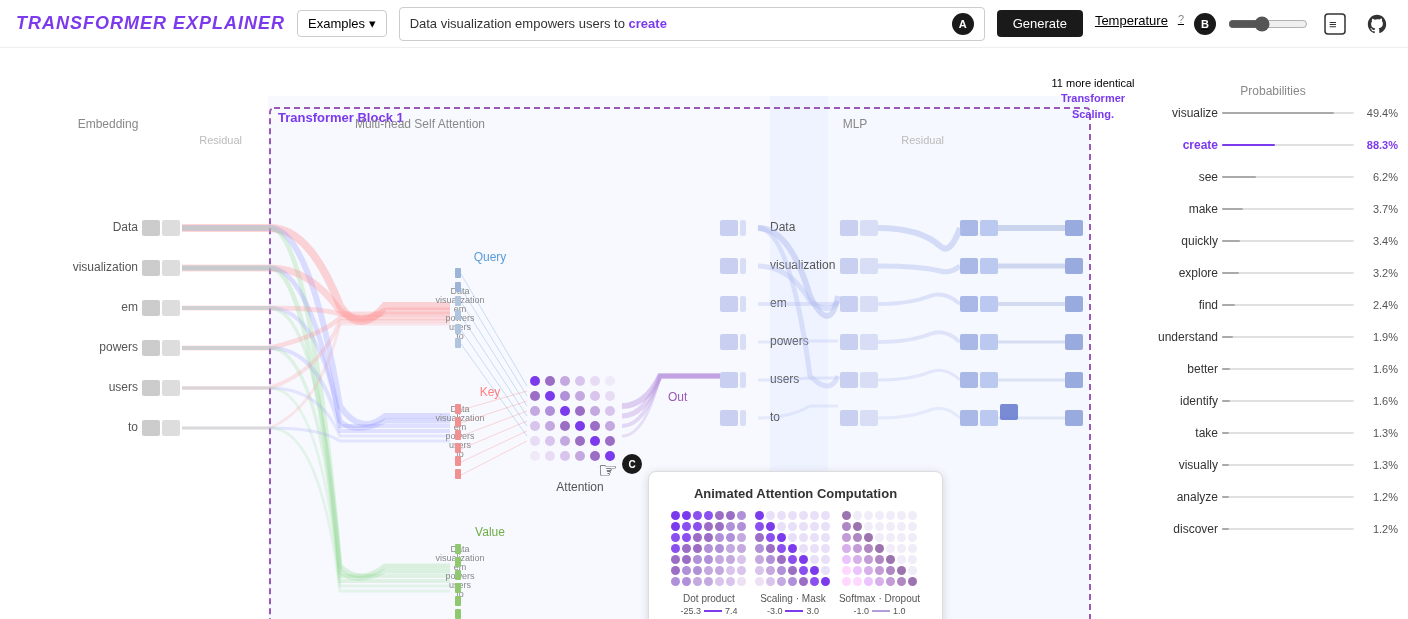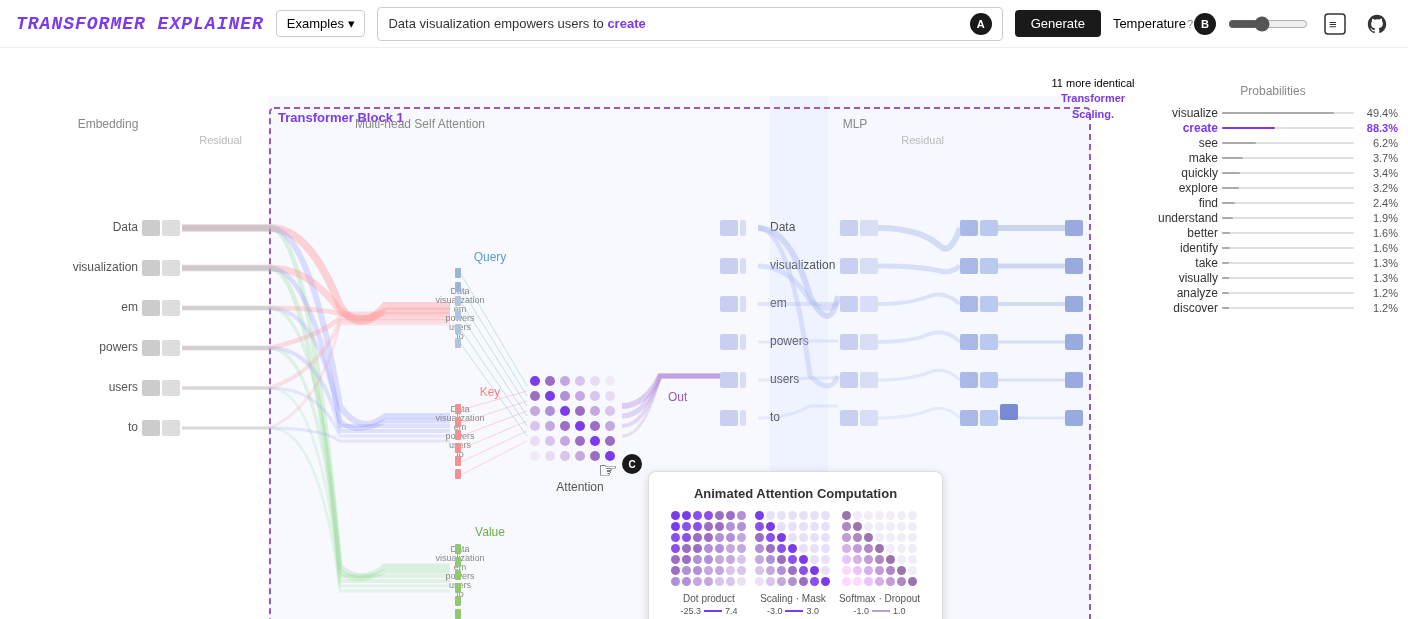--- a/index.html
+++ b/index.html
@@ -18,21 +18,20 @@
       z-index: 10;
     }
     .logo {
       font-size: 18px;
       font-weight: bold;
       color: #7c3aed;
       letter-spacing: 1px;
       text-transform: uppercase;
       font-style: italic;
       white-space: nowrap;
-      font-family: Liberation Mono, monospace;
     }
     .examples-btn {
       background: #fff;
       border: 1px solid #ccc;
       border-radius: 4px;
       padding: 5px 10px;
       cursor: pointer;
       font-size: 13px;
       display: flex;
       align-items: center;
@@ -69,23 +68,24 @@
       background: #1a1a1a;
       color: #fff;
       border: none;
       border-radius: 4px;
       padding: 6px 16px;
       cursor: pointer;
       font-size: 13px;
     }
     .temperature-section {
       display: flex;
-      align-items: center;
-      gap: 1px;
+      align-items: flex-start;
+      gap: 10px;
       font-size: 13px;
+      text-decoration: underline;
     }
     .temp-slider {
       width: 80px;
       accent-color: #555;
     }
     .icon-btn {
       width: 30px;
       height: 30px;
       display: flex;
       align-items: center;
@@ -226,21 +226,21 @@
     }
     .prob-header {
       text-align: center;
       font-size: 12px;
       color: #888;
       margin-bottom: 8px;
     }
     .prob-list {
       display: flex;
       flex-direction: column;
-      gap: 1px;
+      gap: 18px;
       padding: 0 10px;
     }
     .prob-row {
       display: flex;
       align-items: center;
       gap: 4px;
       font-size: 12px;
     }
     .prob-token {
       width: 70px;

